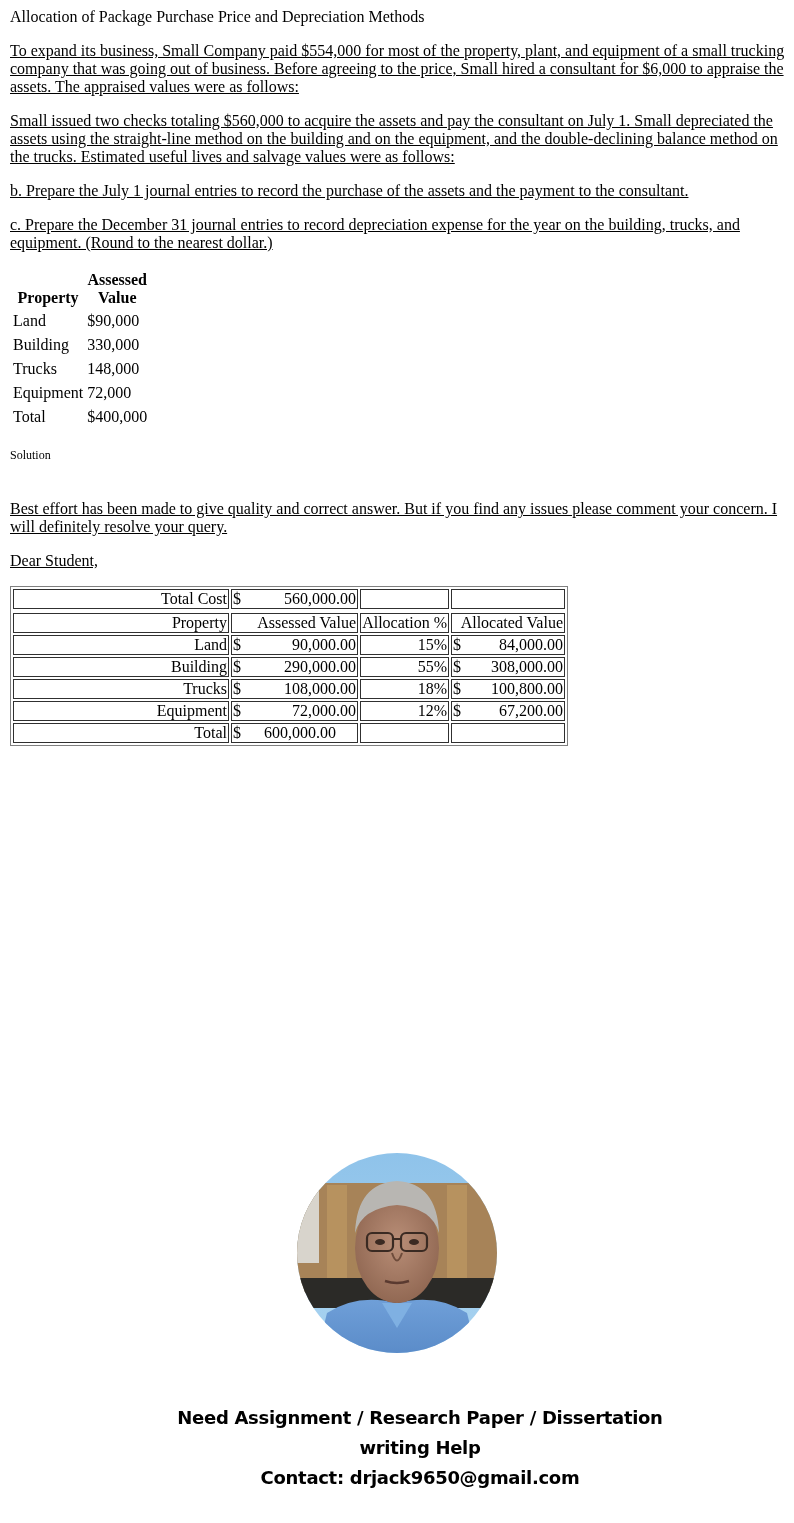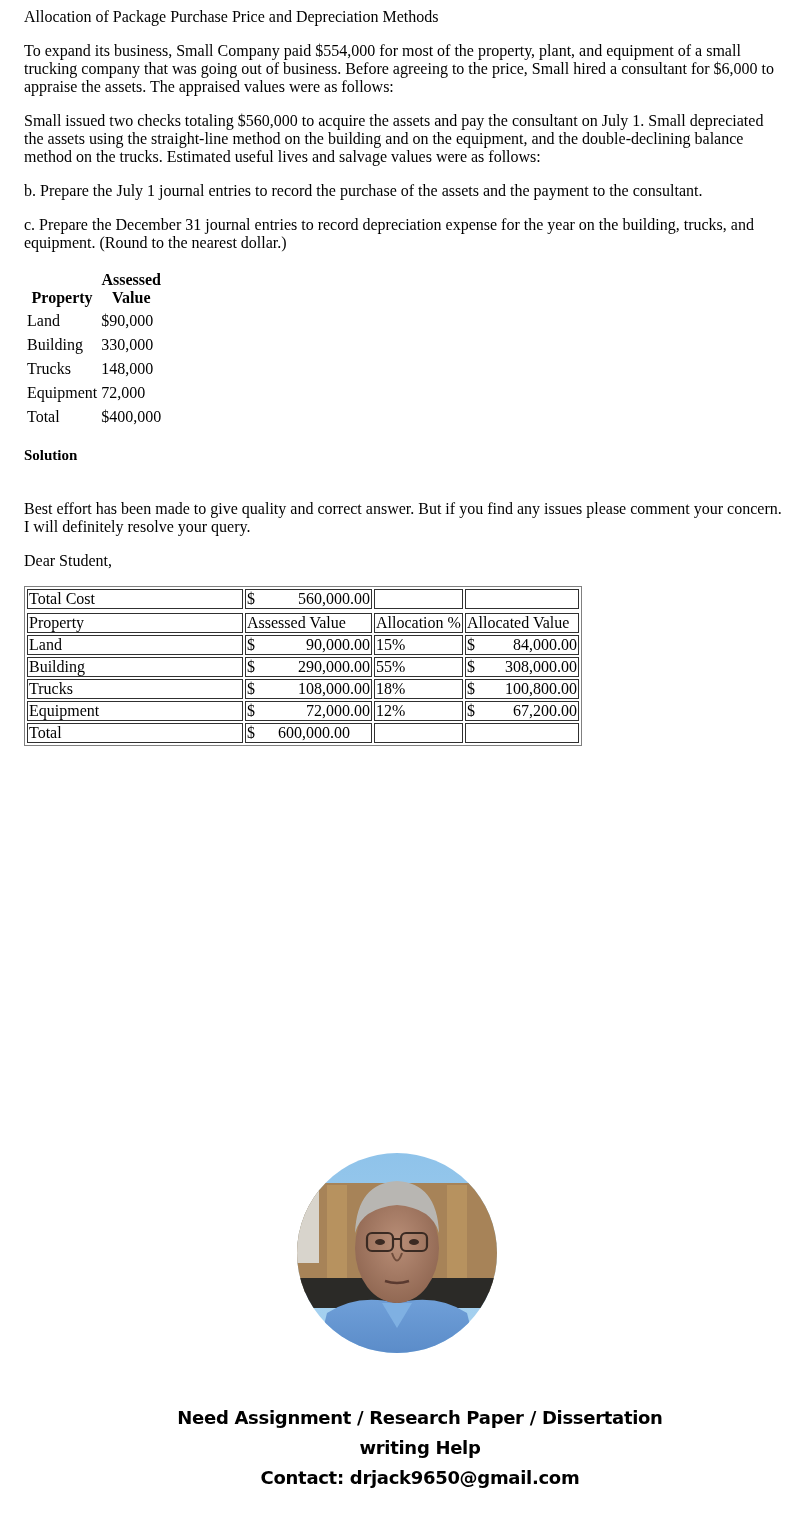--- a/index.html
+++ b/index.html
@@ -10,24 +10,25 @@
     }
     body {
       width: 794px;
       height: 1523px;
       position: relative;
       font-family: "Liberation Serif", "DejaVu Serif", serif;
       font-size: 16px;
       line-height: 18px;
     }
     .content {
-      padding: 8px 8px 0 24px;
+      padding: 8px 8px 0 10px;
     }
     p {
       margin: 0 0 16px 0;
+      text-decoration: underline;
     }
     .title-line {
       margin: 0 0 16px 0;
     }
     table.assessed {
       border-collapse: separate;
       border-spacing: 2px;
       margin-top: 0;
       margin-bottom: 12px;
     }
@@ -36,33 +37,34 @@
       text-align: center;
       vertical-align: bottom;
       padding: 1px;
       line-height: 18px;
     }
     table.assessed td {
       padding: 1px;
       line-height: 20px;
     }
     h3.solution {
-      font-size: 15px;
-      font-weight: bold;
+      font-size: 12px;
+      font-weight: normal;
       margin: 14px 0 18px 0;
       line-height: 22px;
     }
     .spacer {
       height: 16px;
     }
     table.alloc {
       border: 1px solid #808080;
       border-collapse: separate;
       border-spacing: 2px;
       margin-top: 0;
+      text-align: right;
     }
     table.alloc td {
       border: 1px solid #303030;
       padding: 0 1px;
       height: 18px;
       line-height: 18px;
       white-space: nowrap;
     }
     table.alloc tr.gap td {
       border: none;

